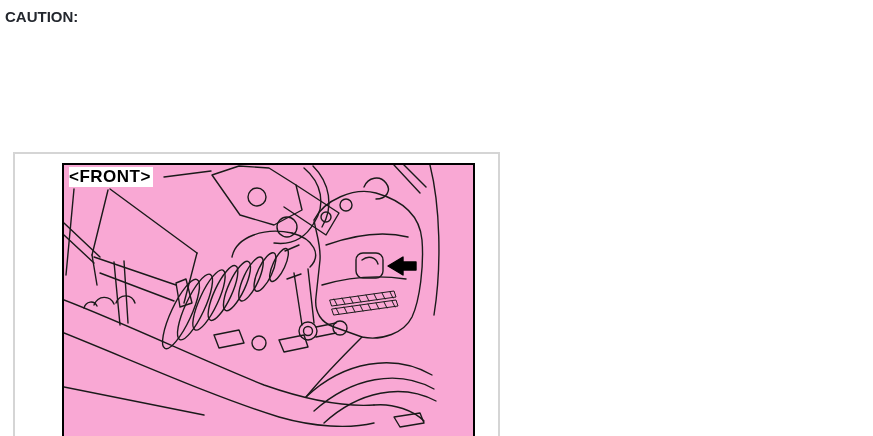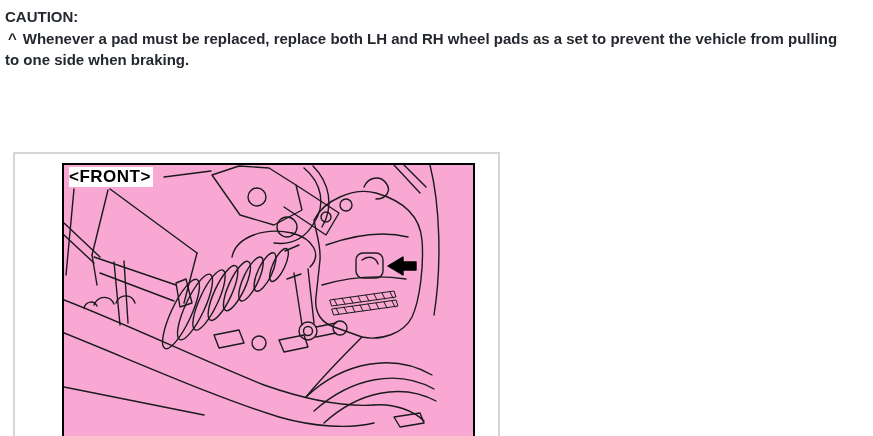--- a/index.html
+++ b/index.html
@@ -40,21 +40,20 @@
   }
   .figure-frame svg { position:absolute; left:0; top:0; width:409px; height:265px; }
 </style>
 </head>
 <body>
 
 <div class="stage">
 
   <div class="caution">
     <h2 class="caution-heading">CAUTION:</h2>
-    <p class="caution-item"><span class="caution-marker">^</span><span>Whenever a pad must be replaced, replace both LH and RH wheel pads as a set to prevent the vehicle from pulling to one side when braking.</span></p>
   </div>
 
   <div class="figure-panel">
     <div class="figure-frame">
       <span class="front-label">&lt;FRONT&gt;</span>
       <span class="figure-code">AC405375AB</span>
 
       <svg viewBox="0 0 409 265" fill="none" stroke="#1a1a1a" stroke-width="1.4" stroke-linecap="round" stroke-linejoin="round">
 
         <path d="M100,12 L147,6"></path>

